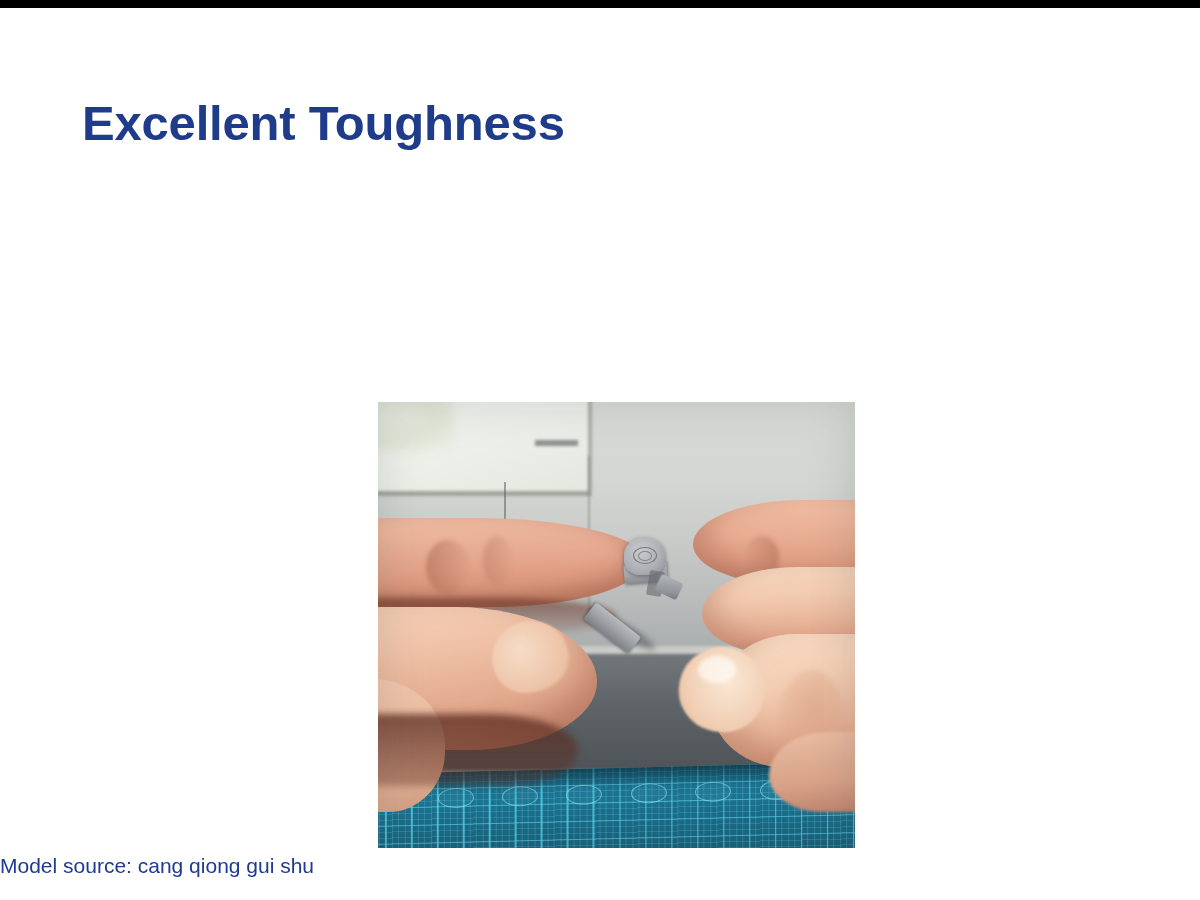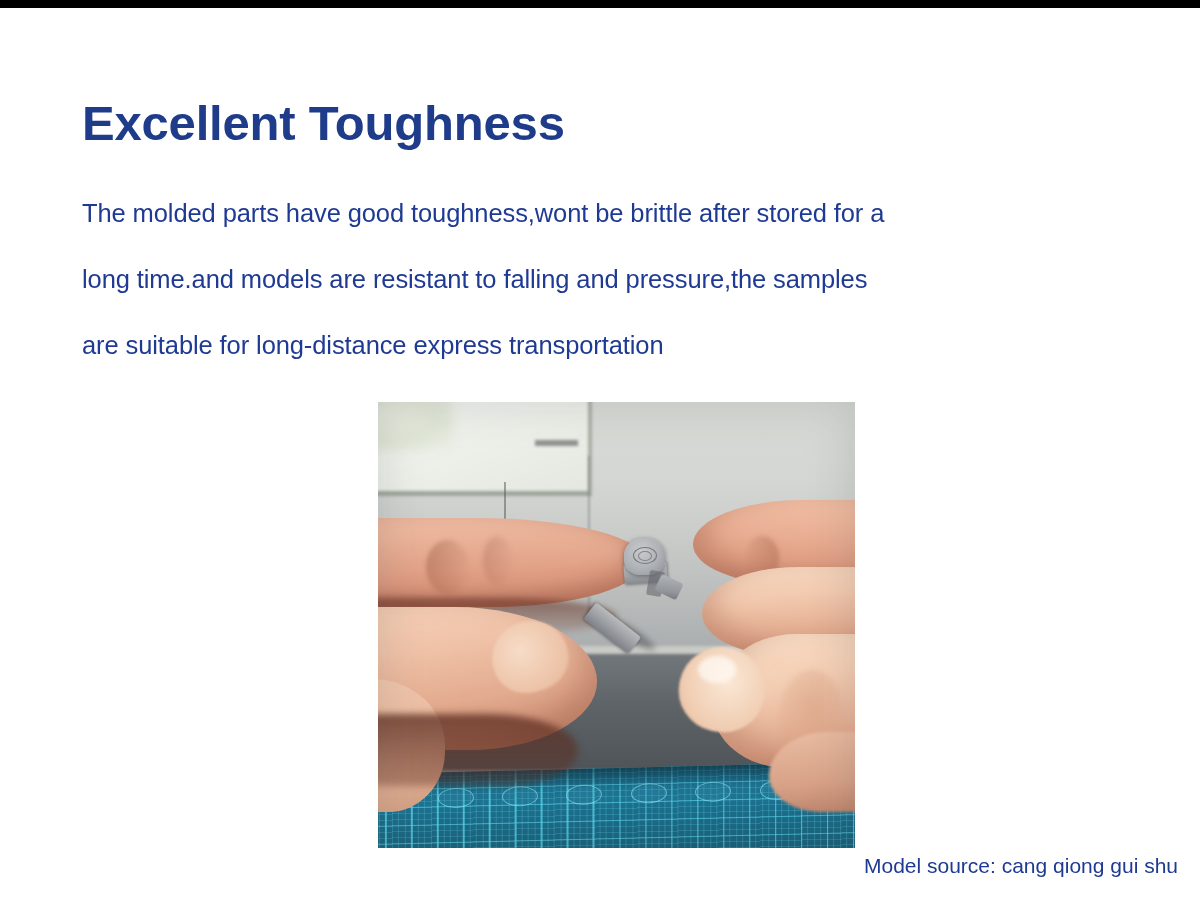--- a/index.html
+++ b/index.html
@@ -446,40 +446,35 @@
     box-shadow: inset 0 0 48px rgba(60,62,64,0.18);
     pointer-events: none;
   }
 
   
   .caption {
     position: absolute;
     left: 0;
     top: 834px;
     width: 1178px;
-    text-align: right;
+    text-align: left;
     font-size: 21px;
     color: #1F3A93;
     white-space: nowrap;
   }
 </style>
 </head>
 <body>
 
 <div class="top-bar"></div>
 
 <div class="slide">
 
   <div class="slide-title">Excellent Toughness</div>
 
-  <div class="body-block">
-    <div class="body-line">The molded parts have good toughness,wont be brittle after stored for a</div>
-    <div class="body-line">long time.and models are resistant to falling and pressure,the samples</div>
-    <div class="body-line"> are suitable for long-distance express transportation</div>
-  </div>
 
   <div class="photo-frame">
     <div class="photo-inner">
 
       <div class="bg-wall"></div>
       <div class="wall-panel"></div>
       <div class="wall-panel-green"></div>
       <div class="wall-panel-mark"></div>
       <div class="wall-cord"></div>
       <div class="wall-seam"></div>

